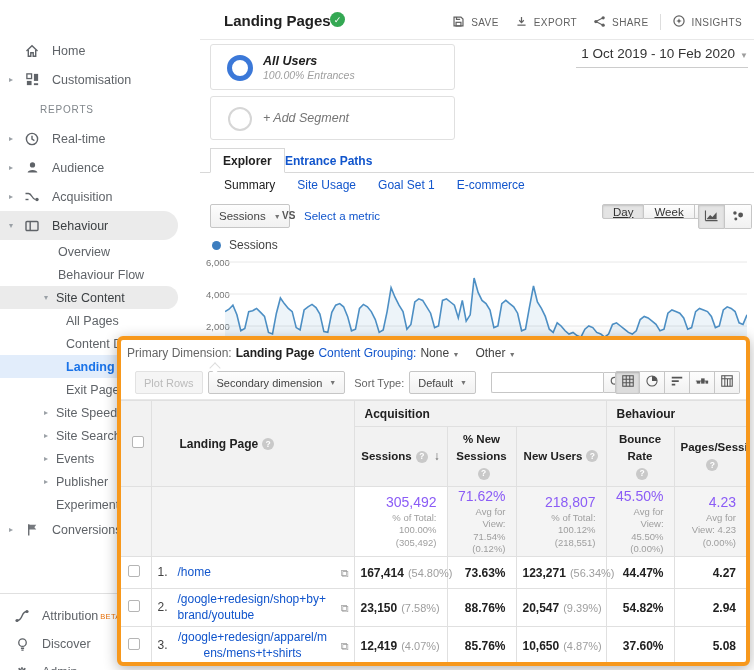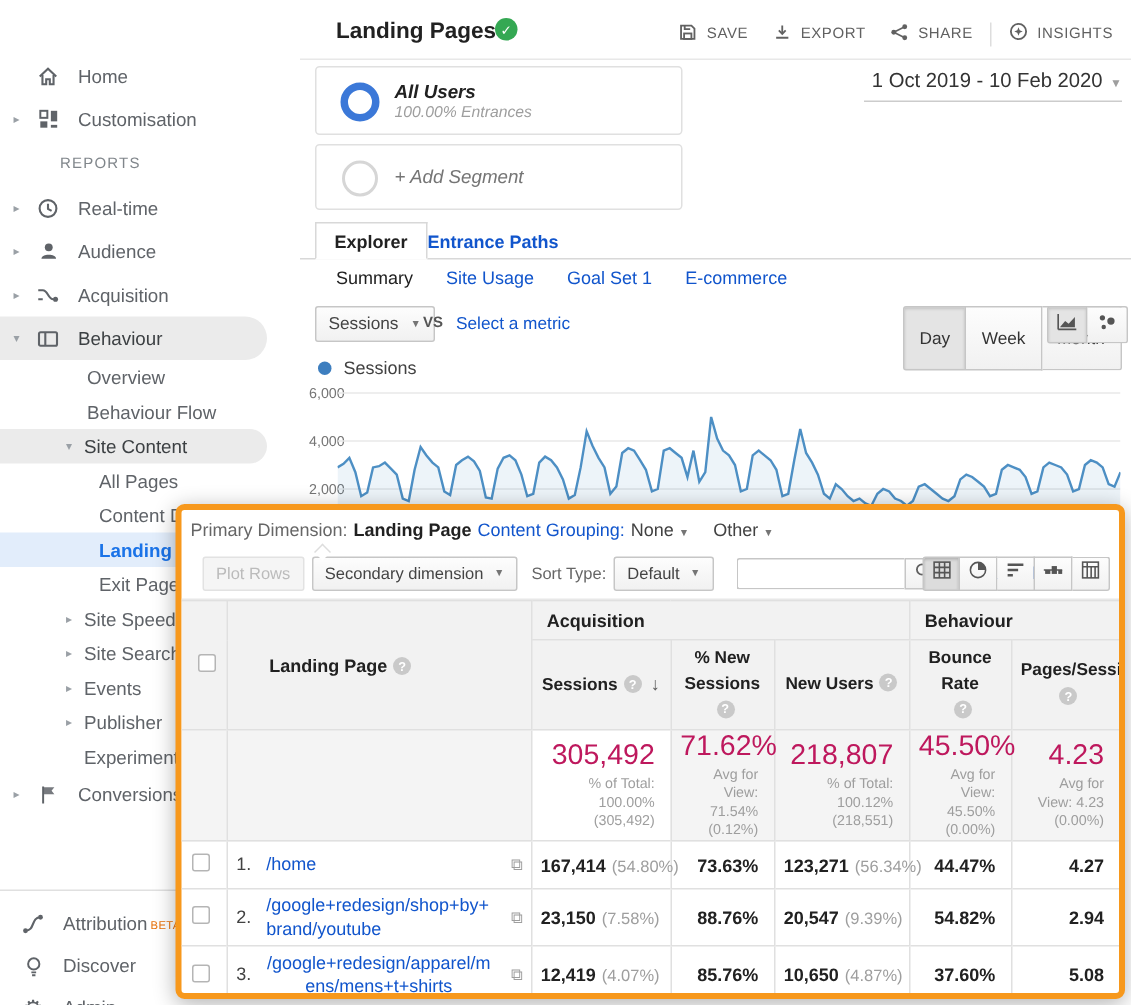--- a/index.html
+++ b/index.html
@@ -57,21 +57,21 @@
   .subtabs { position:absolute; left:24px; top:178px; display:flex; gap:22px; font-size:12px; }
   .subtab-active { color:#212121; }
   .subtab { color:#15c; cursor:pointer; }
 
   .metricbar { position:absolute; left:0; top:204px; width:554px; height:30px; }
   .metric-btn { position:absolute; left:10px; top:0; height:24px; padding:0 8px; border:1px solid #c6c6c6; border-radius:2px; background:linear-gradient(#fdfdfd,#f1f1f1); display:flex; align-items:center; gap:8px; font-size:11.5px; color:#444; cursor:pointer; }
   .vs { position:absolute; left:82px; top:6px; font-size:10px; font-weight:bold; color:#555; }
   .sel-metric { position:absolute; left:104px; top:6px; font-size:11.5px; color:#15c; cursor:pointer; }
   .caret { font-size:7px; color:#757575; }
   .dwm { position:absolute; left:402px; top:0; display:flex; }
-  .dwm-btn { height:43px; padding:0 10px; border:1px solid #c6c6c6; border-left:none; background:linear-gradient(#fdfdfd,#f1f1f1); font-size:11.5px; color:#333; display:flex; align-items:center; cursor:pointer; }
+  .dwm-btn { height:15px; padding:0 10px; border:1px solid #c6c6c6; border-left:none; background:linear-gradient(#fdfdfd,#f1f1f1); font-size:11.5px; color:#333; display:flex; align-items:center; cursor:pointer;text-decoration:underline; }
   .dwm-btn:first-child { border-left:1px solid #c6c6c6; border-radius:2px 0 0 2px; }
   .dwm-btn:last-child { border-radius:0 2px 2px 0; }
   .dwm-btn.on { background:#e4e4e4; box-shadow:inset 0 1px 2px rgba(0,0,0,0.15); }
   .ctype { position:absolute; left:498px; top:0; display:flex; }
   .ct-btn { width:27px; height:25px; border:1px solid #c6c6c6; border-left:none; background:linear-gradient(#fdfdfd,#f1f1f1); display:flex; align-items:center; justify-content:center; cursor:pointer; }
   .ct-btn:first-child { border-left:1px solid #c6c6c6; border-radius:2px 0 0 2px; }
   .ct-btn:last-child { border-radius:0 2px 2px 0; }
   .ct-btn.on { background:#e4e4e4; box-shadow:inset 0 1px 2px rgba(0,0,0,0.15); }
 
   .legend { position:absolute; left:12px; top:238px; display:flex; align-items:center; gap:8px; font-size:12px; color:#424242; }
@@ -107,21 +107,21 @@
   table.ga td { border-right:1px solid #e0e0e0; border-top:1px solid #e0e0e0; vertical-align:middle; padding:0 6px; }
   table.ga td:last-child { border-right:none; }
   tr.t-group td { background:#f2f2f2; font-weight:bold; font-size:12px; height:26px; padding-left:10px; }
   tr.t-cols td { background:#f2f2f2; font-weight:bold; font-size:11.5px; text-align:center; height:60px; line-height:1.5; }
   td.cb-cell { text-align:center; background:#f2f2f2; }
   td.lp-head { background:#f2f2f2; font-weight:bold; padding-left:28px !important; }
   .help { display:inline-flex; width:12px; height:12px; border-radius:50%; background:#c9c9c9; color:#fff; font-size:8.5px; align-items:center; justify-content:center; margin-left:4px; vertical-align:1px; }
   .sort-arrow { color:#616161; font-size:12px; margin-left:6px; }
   tr.t-total td { background:#f4f4f4; text-align:right; height:70px; padding-right:10px; }
   tr.t-total td.sorted { background:#fff; }
-  .tot-big { font-size:19px; color:#be185d; }
+  .tot-big { font-size:14px; color:#8b5cf6; }
   .tot-sub { font-size:9.5px; color:#9e9e9e; line-height:1.3; margin-top:2px; }
   tr.t-row td { height:32px; text-align:right; padding-right:10px; font-weight:bold; color:#212121; }
   tr.t-row td.lp-cell { text-align:left; font-weight:normal; position:relative; padding-right:22px; }
   tr.t-row td.cb { text-align:center; }
   .row-num { color:#424242; margin-right:10px; }
   .row-url { color:#15c; cursor:pointer; word-break:break-all; line-height:1.3; }
   .ext-ic { position:absolute; right:5px; top:50%; transform:translateY(-50%); color:#9e9e9e; font-size:11px; }
   .pct { color:#9e9e9e; font-weight:normal; font-size:11px; margin-left:4px; }
   .cbx { display:inline-block; width:12px; height:12px; border:1px solid #b5b5b5; border-radius:2px; background:#fff; cursor:pointer; }
 </style>

